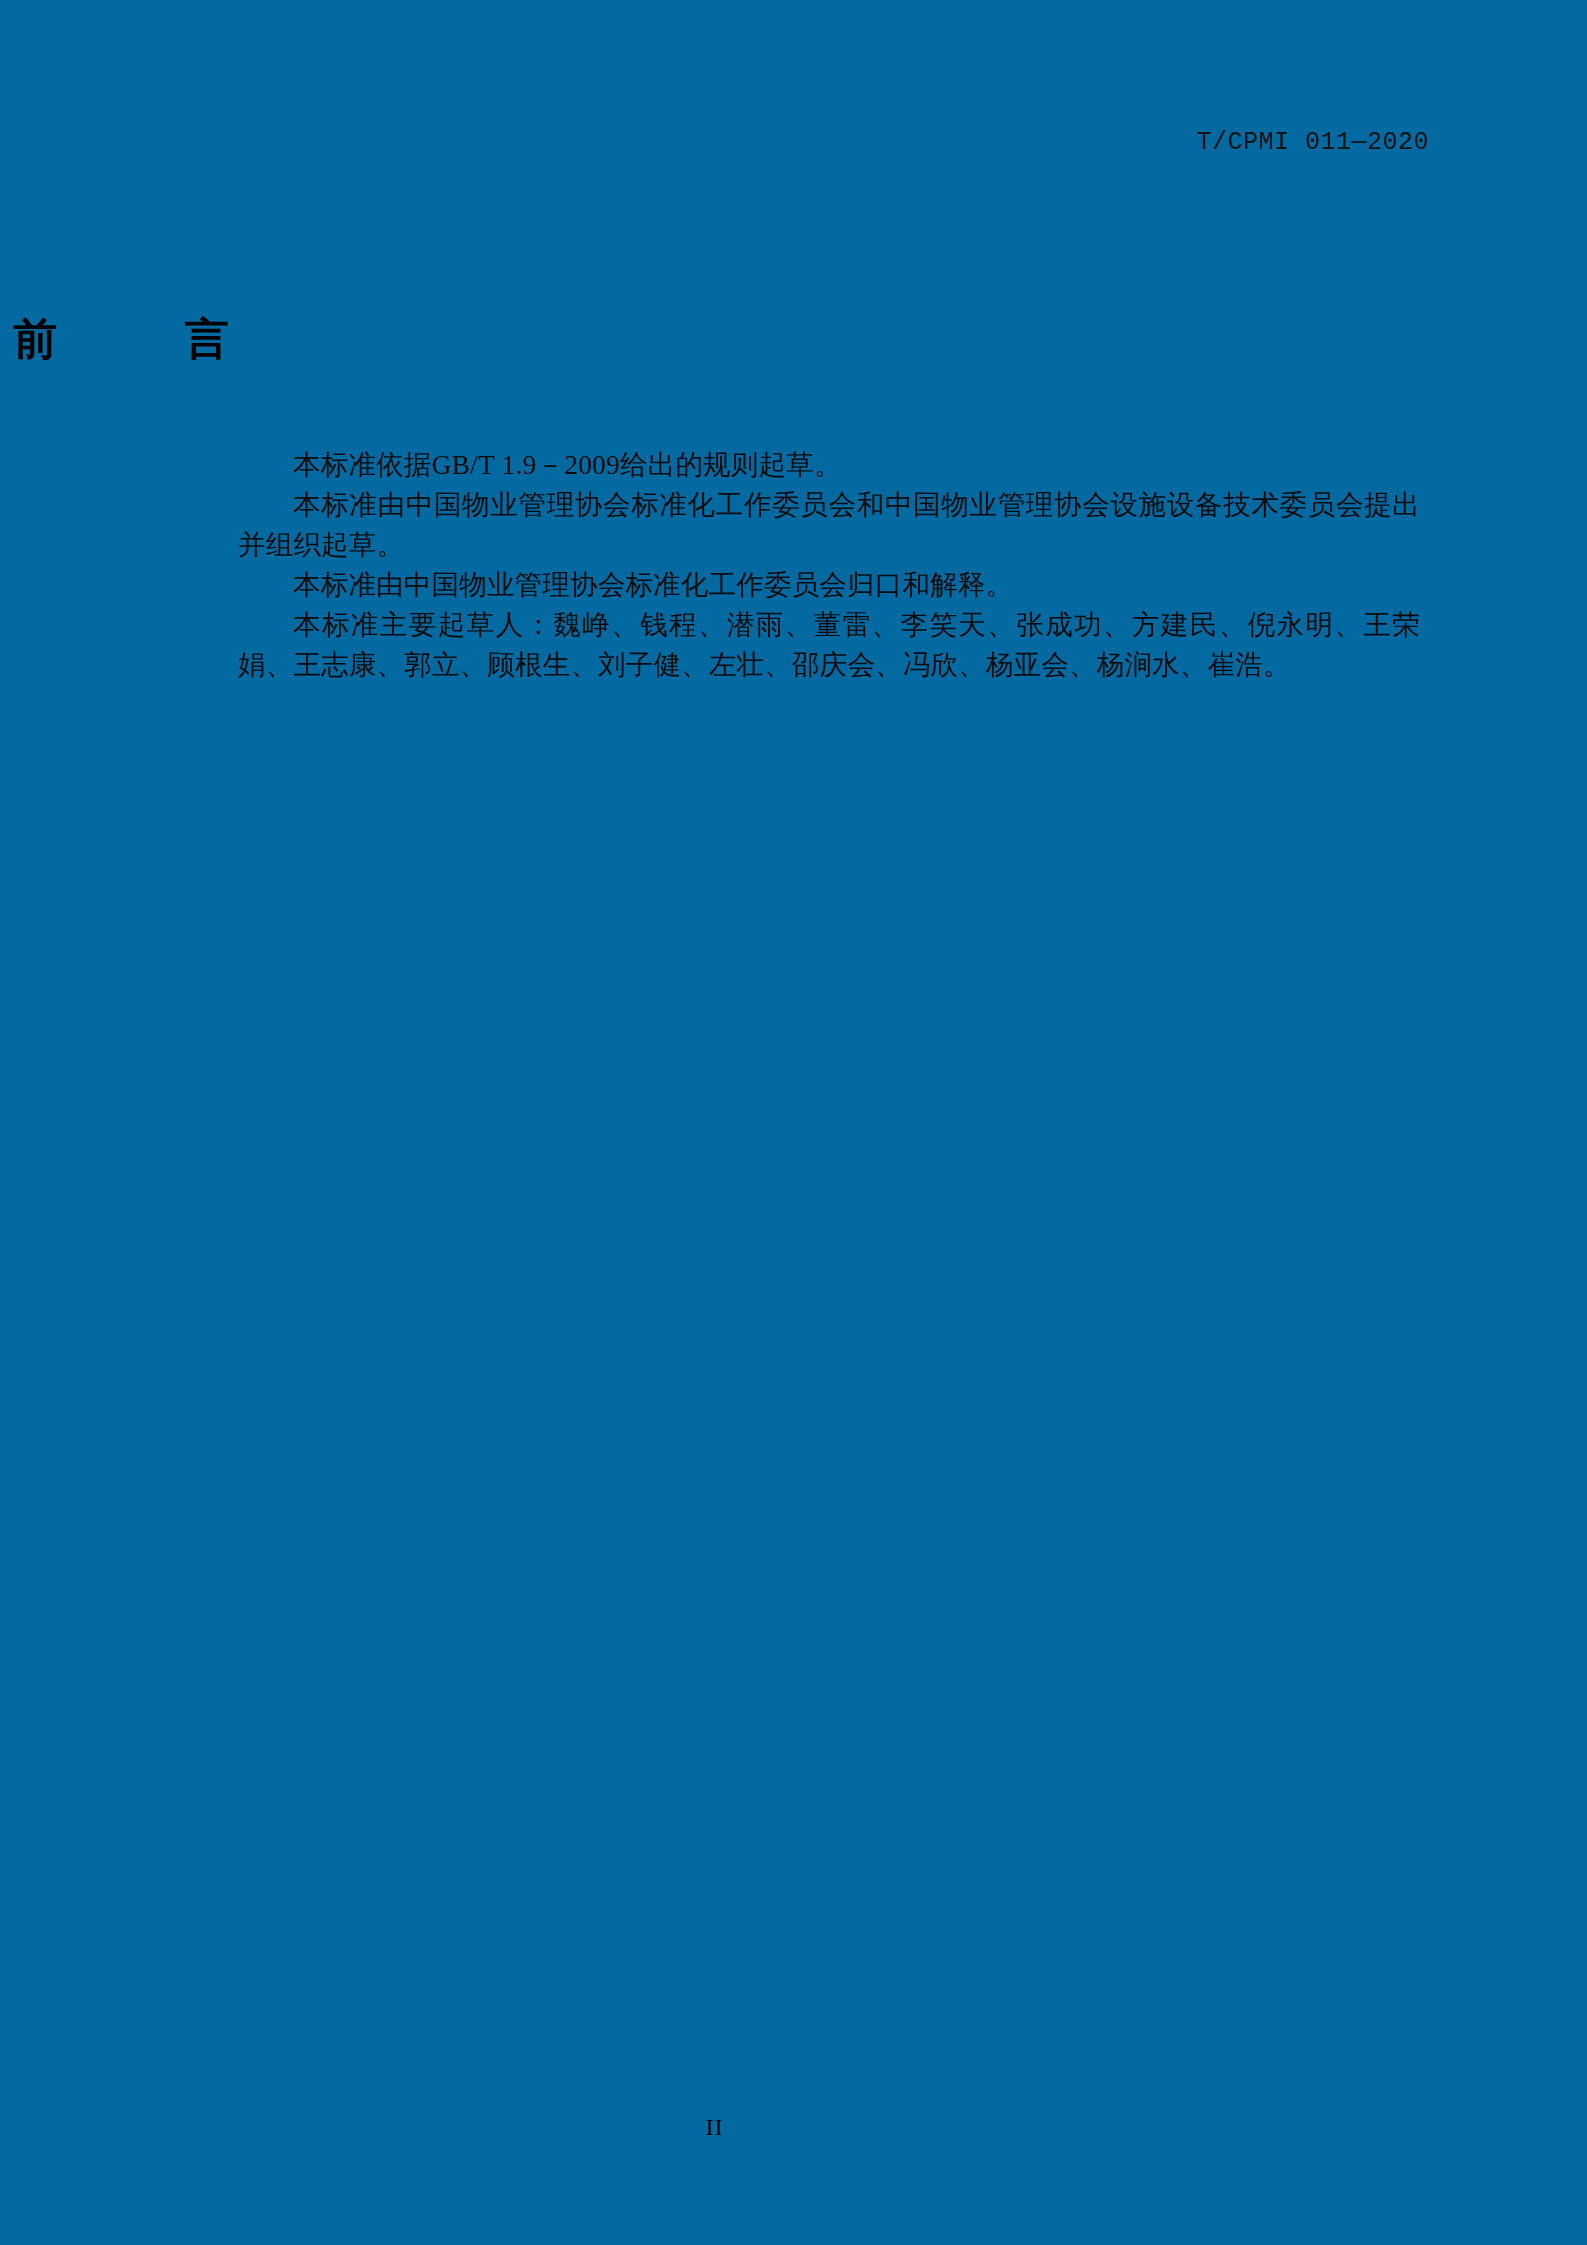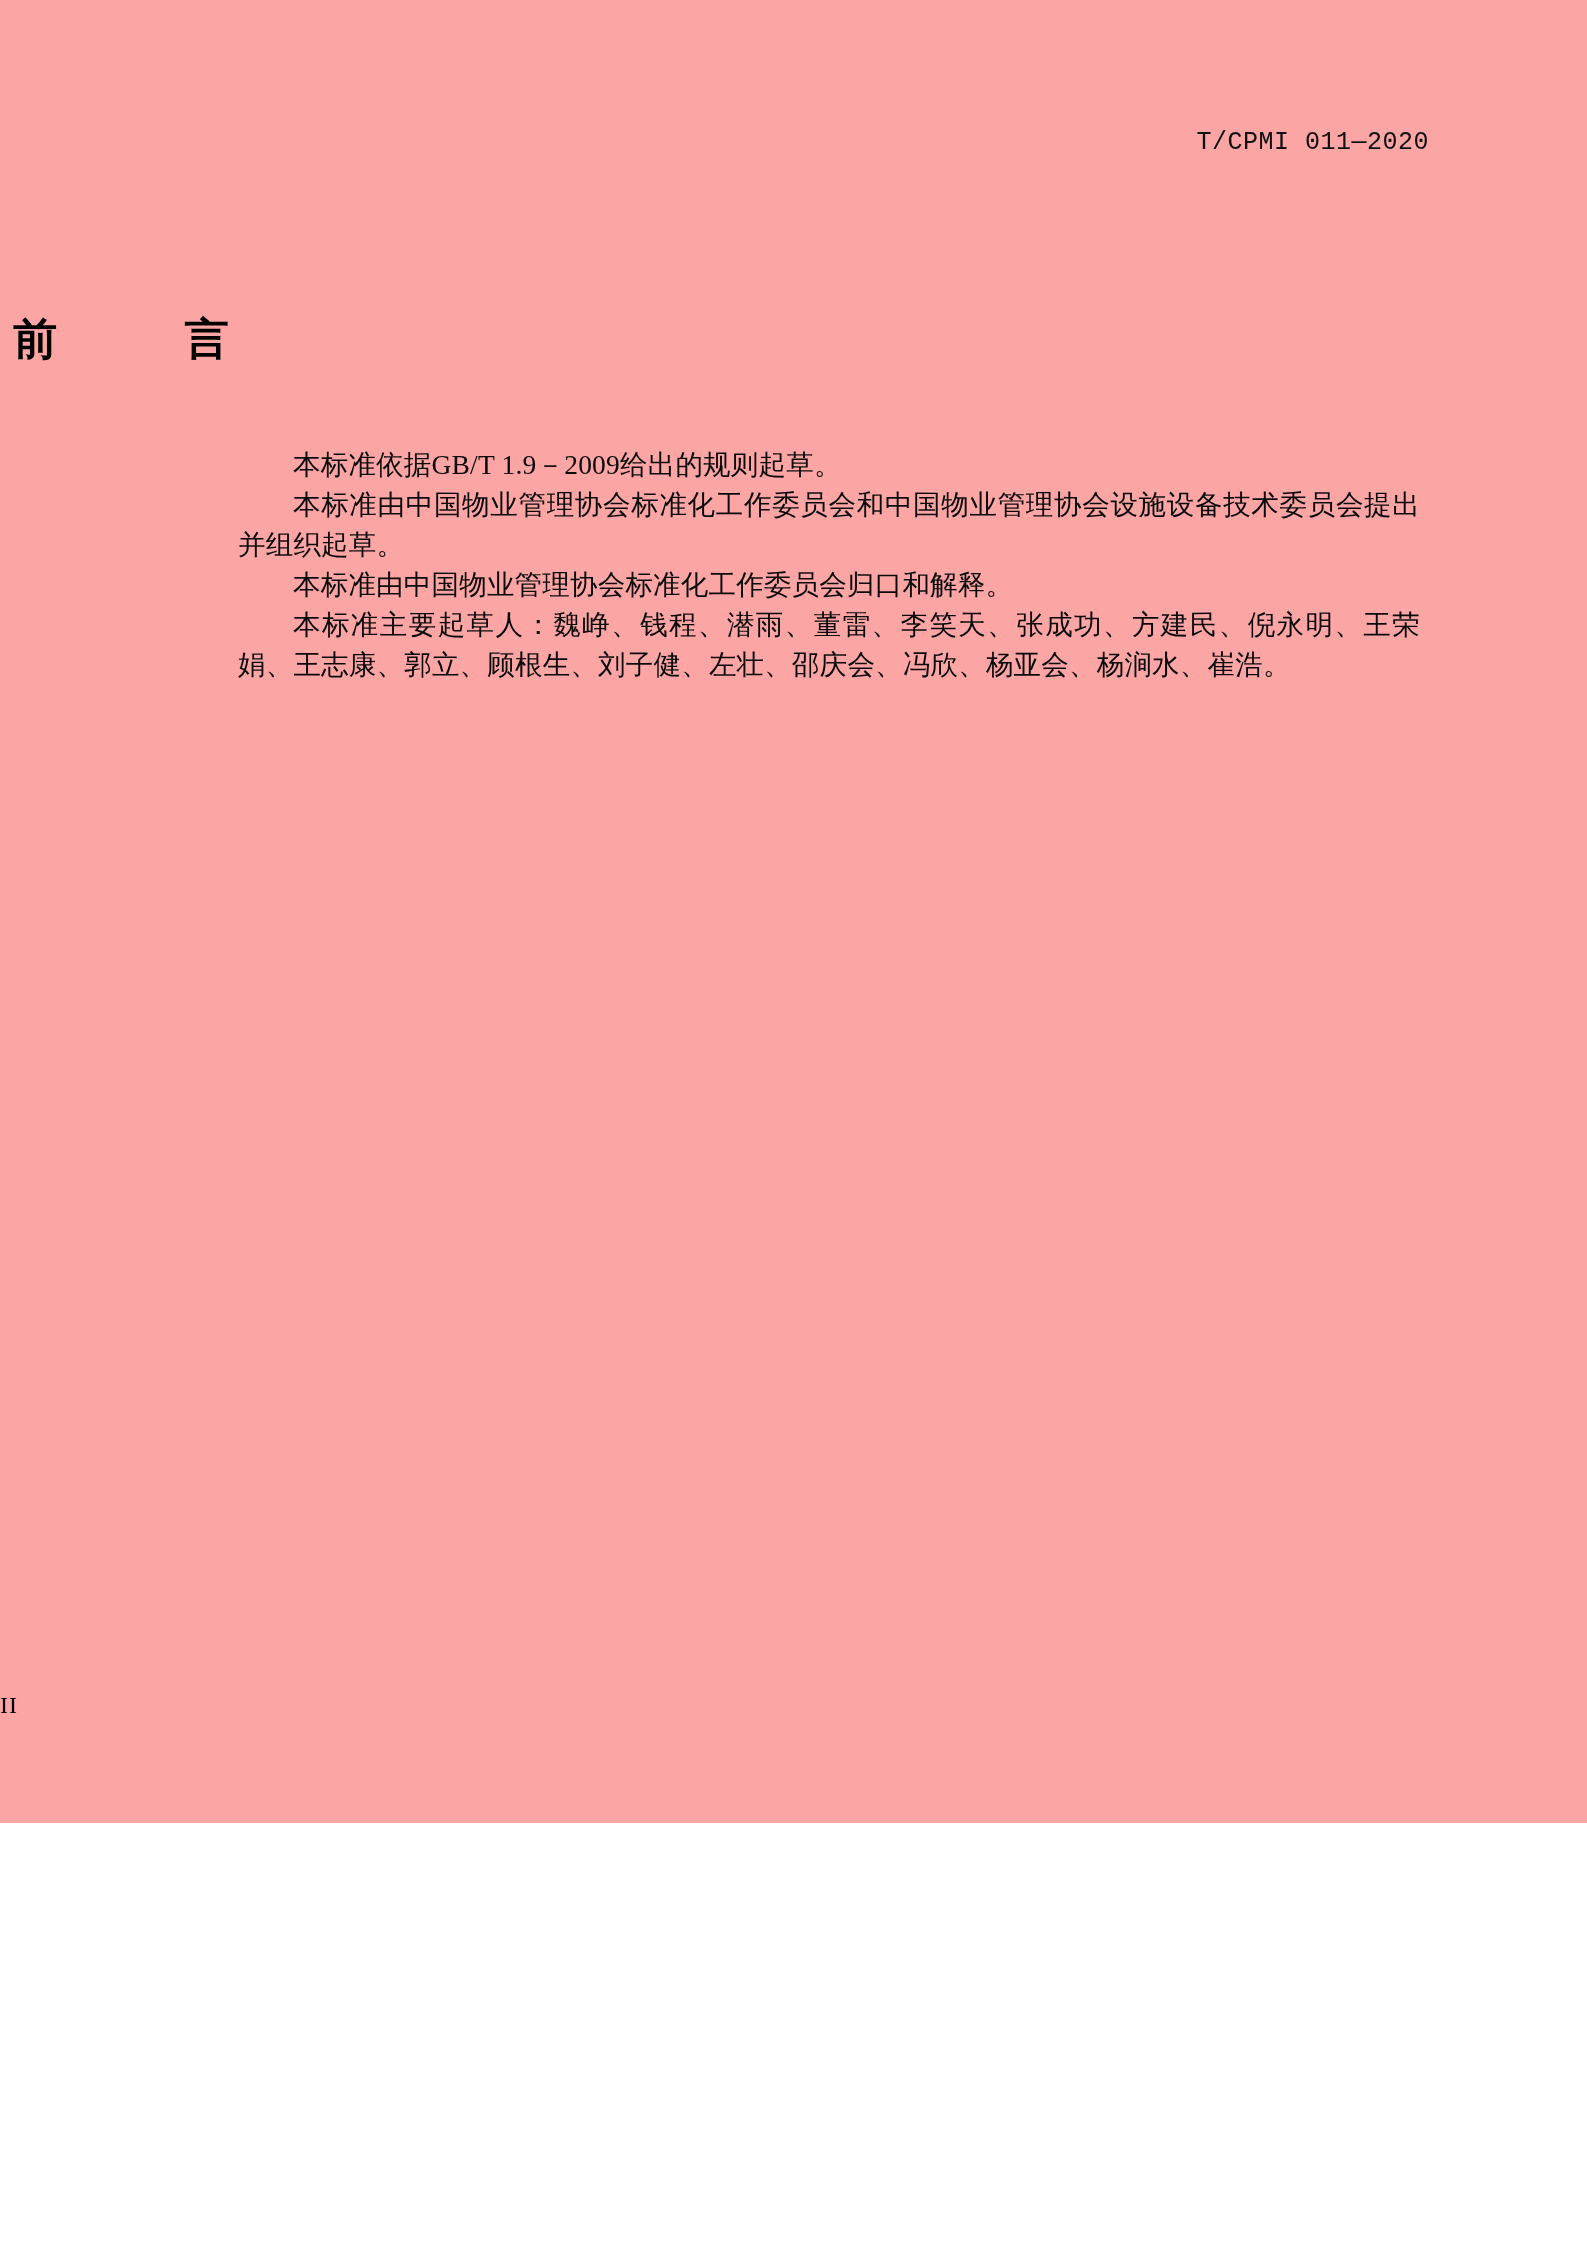--- a/index.html
+++ b/index.html
@@ -7,22 +7,22 @@
     padding: 0;
     background: #ffffff;
   }
   body {
     font-family: "Liberation Serif", "DejaVu Serif", serif;
     color: #000000;
   }
   .page {
     position: relative;
     width: 1587px;
-    height: 1823px;
-    background: #fca5a5;
+    height: 2245px;
+    background: #0369a1;
     box-sizing: border-box;
     overflow: hidden;
   }
 
   
   .page-header {
     position: absolute;
     top: 128px;
     left: 0;
     right: 158px;
@@ -68,21 +68,21 @@
     word-break: break-all;
   }
   .para + .para { margin-top: 0; }
 
   
   .page-footer {
     position: absolute;
     bottom: 104px;
     left: 0;
     right: 158px;
-    text-align: left;
+    text-align: center;
     font-family: "Liberation Serif", "DejaVu Serif", serif;
     font-size: 24px;
     color: #000;
     letter-spacing: 1px;
   }
 </style>
 </head>
 <body>
 
 <div class="page">

